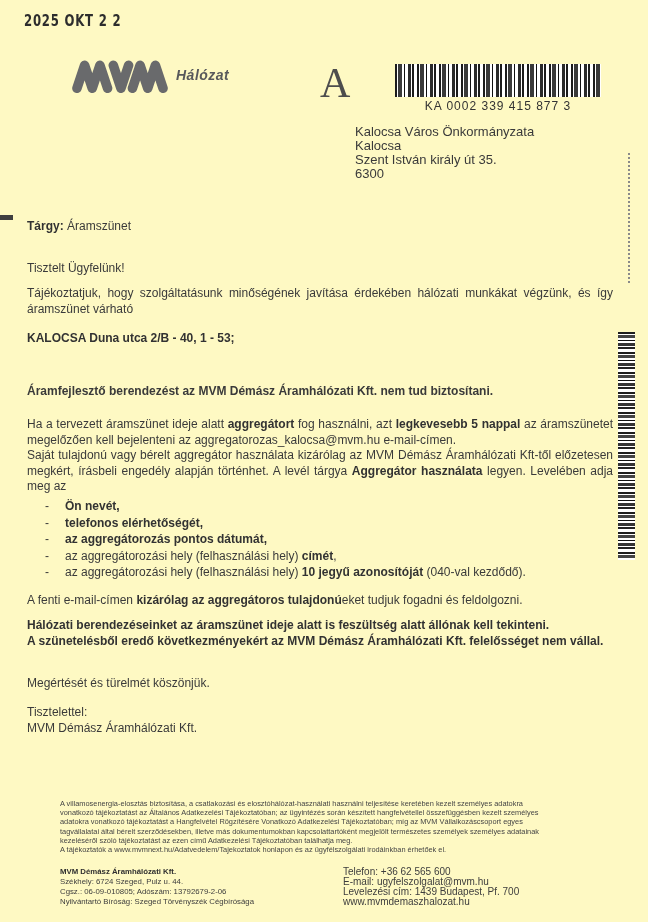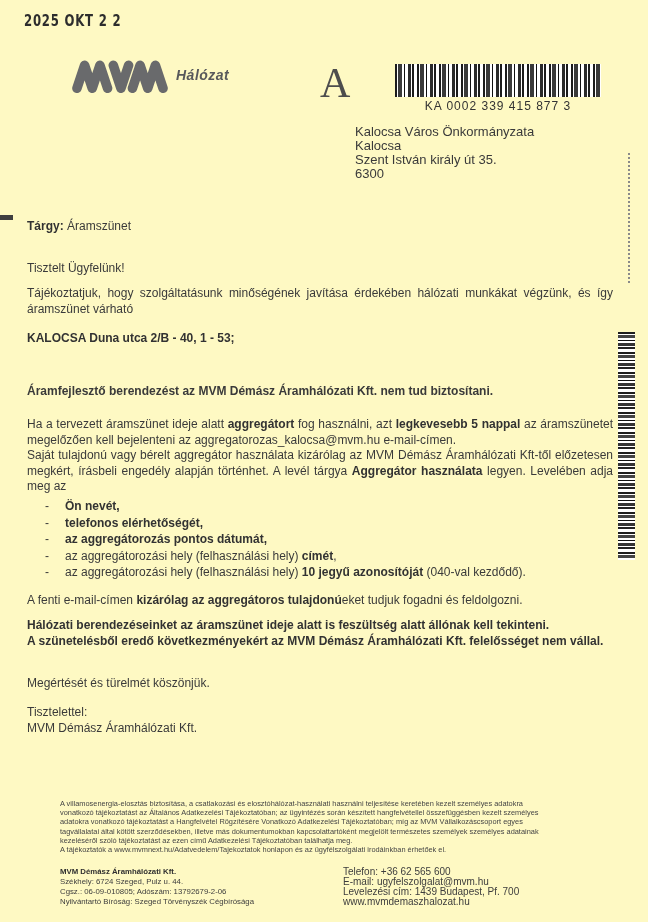--- a/index.html
+++ b/index.html
@@ -159,21 +159,21 @@
 
   <div class="abs body-text signoff">
     <div>Tisztelettel:</div>
     <div>MVM Démász Áramhálózati Kft.</div>
   </div>
 
   <div class="abs privacy">
     <div>A villamosenergia-elosztás biztosítása, a csatlakozási és elosztóhálózat-használati használni teljesítése keretében kezelt személyes adatokra</div>
     <div>vonatkozó tájékoztatást az Általános Adatkezelési Tájékoztatóban; az ügyintézés során készített hangfelvétellel összefüggésben kezelt személyes</div>
     <div>adatokra vonatkozó tájékoztatást a Hangfelvétel Rögzítésére Vonatkozó Adatkezelési Tájékoztatóban; míg az MVM Vállalkozáscsoport egyes</div>
-    <div>tagvállalatai által kötött szerződésekben, illetve más dokumentumokban kapcsolattartóként megjelölt természetes személyek személyes adatainak</div>
+    <div>tagvállalatai által bérelt szerződésekben, illetve más dokumentumokban kapcsolattartóként megjelölt természetes személyek személyes adatainak</div>
     <div>kezeléséről szóló tájékoztatást az ezen című Adatkezelési Tájékoztatóban találhatja meg.</div>
     <div>A tájékoztatók a www.mvmnext.hu/Adatvedelem/Tajekoztatok honlapon és az ügyfélszolgálati irodáinkban érhetőek el.</div>
   </div>
 
   <div class="abs footer-left">
     <div class="name">MVM Démász Áramhálózati Kft.</div>
     <div>Székhely: 6724 Szeged, Pulz u. 44.</div>
     <div>Cgsz.: 06-09-010805; Adószám: 13792679-2-06</div>
     <div>Nyilvántartó Bíróság: Szeged Törvényszék Cégbírósága</div>
   </div>

